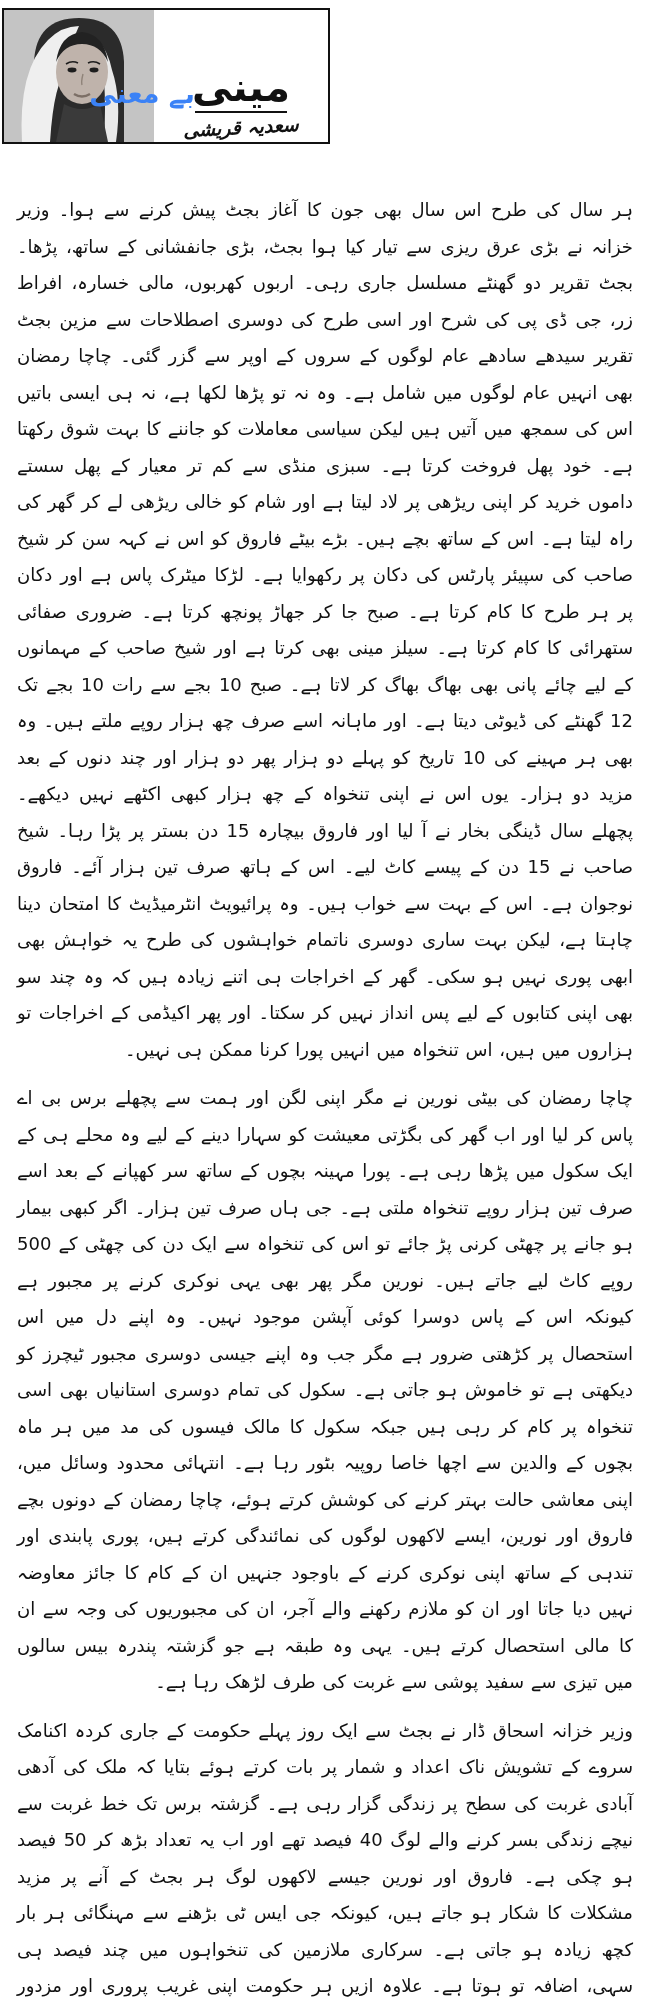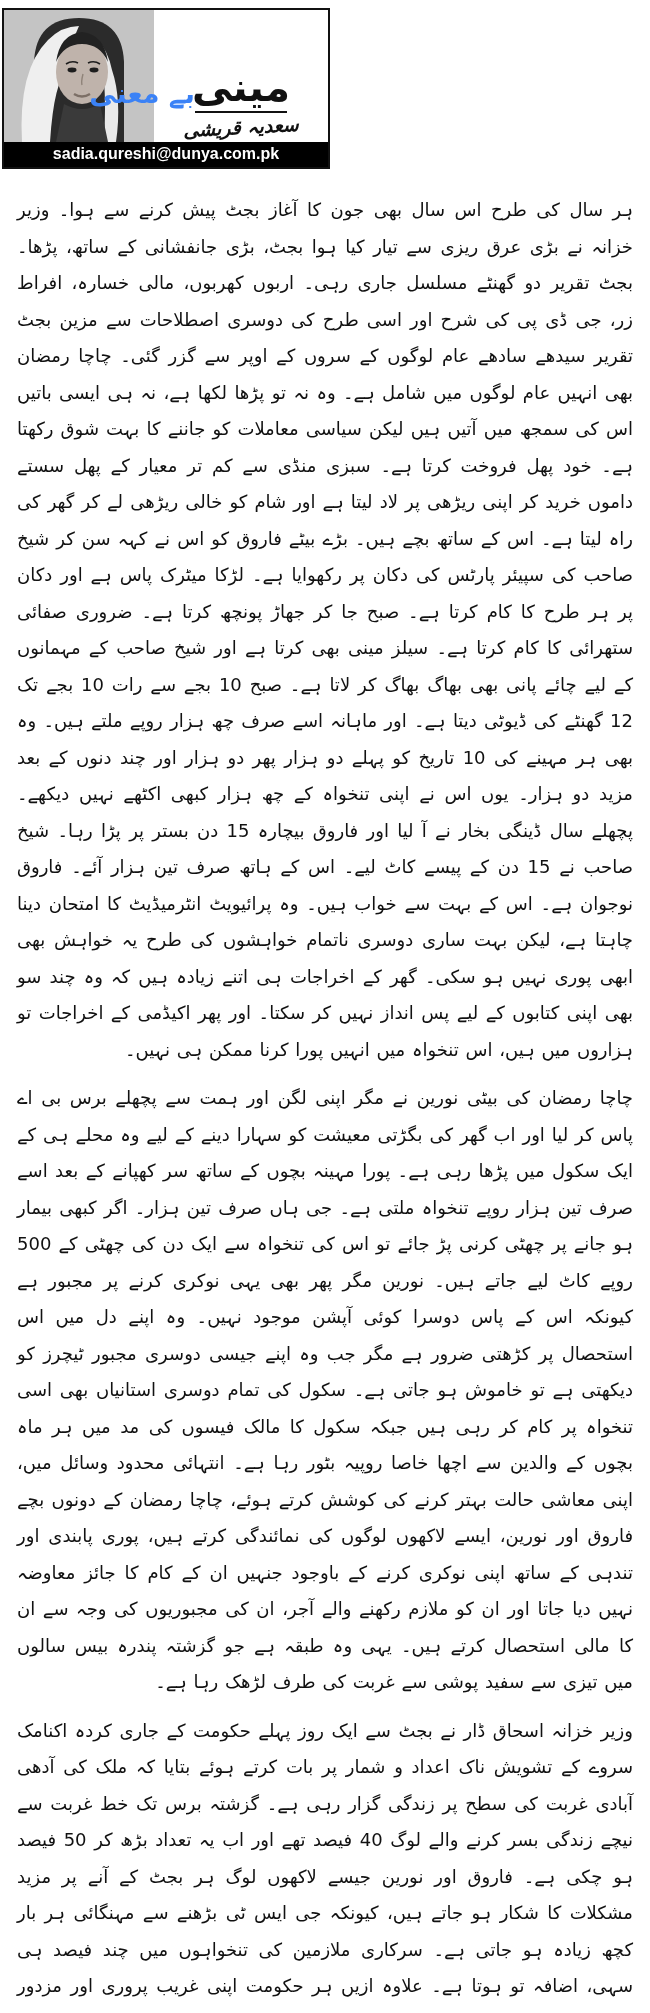--- a/index.html
+++ b/index.html
@@ -101,21 +101,20 @@
           </svg>
         </div>
 
         <div class="header-left">
           <div class="column-title">مینی</div>
           <div class="title-rule"></div>
           <div class="author-signature">سعدیہ قریشی</div>
         </div>
       </div>
 
-      <div class="email-bar">sadia.qureshi@dunya.com.pk</div>
     </div>
 
     <div class="article-title">بے معنی</div>
   </div>
 
   <div class="article-body">
     <p>ہر سال کی طرح اس سال بھی جون کا آغاز بجٹ پیش کرنے سے ہوا۔ وزیر خزانہ نے بڑی عرق ریزی سے تیار کیا ہوا بجٹ، بڑی جانفشانی کے ساتھ، پڑھا۔ بجٹ تقریر دو گھنٹے مسلسل جاری رہی۔ اربوں کھربوں، مالی خسارہ، افراط زر، جی ڈی پی کی شرح اور اسی طرح کی دوسری اصطلاحات سے مزین بجٹ تقریر سیدھے سادھے عام لوگوں کے سروں کے اوپر سے گزر گئی۔ چاچا رمضان بھی انہیں عام لوگوں میں شامل ہے۔ وہ نہ تو پڑھا لکھا ہے، نہ ہی ایسی باتیں اس کی سمجھ میں آتیں ہیں لیکن سیاسی معاملات کو جاننے کا بہت شوق رکھتا ہے۔ خود پھل فروخت کرتا ہے۔ سبزی منڈی سے کم تر معیار کے پھل سستے داموں خرید کر اپنی ریڑھی پر لاد لیتا ہے اور شام کو خالی ریڑھی لے کر گھر کی راہ لیتا ہے۔ اس کے ساتھ بچے ہیں۔ بڑے بیٹے فاروق کو اس نے کہہ سن کر شیخ صاحب کی سپیئر پارٹس کی دکان پر رکھوایا ہے۔ لڑکا میٹرک پاس ہے اور دکان پر ہر طرح کا کام کرتا ہے۔ صبح جا کر جھاڑ پونچھ کرتا ہے۔ ضروری صفائی ستھرائی کا کام کرتا ہے۔ سیلز مینی بھی کرتا ہے اور شیخ صاحب کے مہمانوں کے لیے چائے پانی بھی بھاگ بھاگ کر لاتا ہے۔ صبح 10 بجے سے رات 10 بجے تک 12 گھنٹے کی ڈیوٹی دیتا ہے۔ اور ماہانہ اسے صرف چھ ہزار روپے ملتے ہیں۔ وہ بھی ہر مہینے کی 10 تاریخ کو پہلے دو ہزار پھر دو ہزار اور چند دنوں کے بعد مزید دو ہزار۔ یوں اس نے اپنی تنخواہ کے چھ ہزار کبھی اکٹھے نہیں دیکھے۔ پچھلے سال ڈینگی بخار نے آ لیا اور فاروق بیچارہ 15 دن بستر پر پڑا رہا۔ شیخ صاحب نے 15 دن کے پیسے کاٹ لیے۔ اس کے ہاتھ صرف تین ہزار آئے۔ فاروق نوجوان ہے۔ اس کے بہت سے خواب ہیں۔ وہ پرائیویٹ انٹرمیڈیٹ کا امتحان دینا چاہتا ہے، لیکن بہت ساری دوسری ناتمام خواہشوں کی طرح یہ خواہش بھی ابھی پوری نہیں ہو سکی۔ گھر کے اخراجات ہی اتنے زیادہ ہیں کہ وہ چند سو بھی اپنی کتابوں کے لیے پس انداز نہیں کر سکتا۔ اور پھر اکیڈمی کے اخراجات تو ہزاروں میں ہیں، اس تنخواہ میں انہیں پورا کرنا ممکن ہی نہیں۔</p>
     <p>چاچا رمضان کی بیٹی نورین نے مگر اپنی لگن اور ہمت سے پچھلے برس بی اے پاس کر لیا اور اب گھر کی بگڑتی معیشت کو سہارا دینے کے لیے وہ محلے ہی کے ایک سکول میں پڑھا رہی ہے۔ پورا مہینہ بچوں کے ساتھ سر کھپانے کے بعد اسے صرف تین ہزار روپے تنخواہ ملتی ہے۔ جی ہاں صرف تین ہزار۔ اگر کبھی بیمار ہو جانے پر چھٹی کرنی پڑ جائے تو اس کی تنخواہ سے ایک دن کی چھٹی کے 500 روپے کاٹ لیے جاتے ہیں۔ نورین مگر پھر بھی یہی نوکری کرنے پر مجبور ہے کیونکہ اس کے پاس دوسرا کوئی آپشن موجود نہیں۔ وہ اپنے دل میں اس استحصال پر کڑھتی ضرور ہے مگر جب وہ اپنے جیسی دوسری مجبور ٹیچرز کو دیکھتی ہے تو خاموش ہو جاتی ہے۔ سکول کی تمام دوسری استانیاں بھی اسی تنخواہ پر کام کر رہی ہیں جبکہ سکول کا مالک فیسوں کی مد میں ہر ماہ بچوں کے والدین سے اچھا خاصا روپیہ بٹور رہا ہے۔ انتہائی محدود وسائل میں، اپنی معاشی حالت بہتر کرنے کی کوشش کرتے ہوئے، چاچا رمضان کے دونوں بچے فاروق اور نورین، ایسے لاکھوں لوگوں کی نمائندگی کرتے ہیں، پوری پابندی اور تندہی کے ساتھ اپنی نوکری کرنے کے باوجود جنہیں ان کے کام کا جائز معاوضہ نہیں دیا جاتا اور ان کو ملازم رکھنے والے آجر، ان کی مجبوریوں کی وجہ سے ان کا مالی استحصال کرتے ہیں۔ یہی وہ طبقہ ہے جو گزشتہ پندرہ بیس سالوں میں تیزی سے سفید پوشی سے غربت کی طرف لڑھک رہا ہے۔</p>
     <p>وزیر خزانہ اسحاق ڈار نے بجٹ سے ایک روز پہلے حکومت کے جاری کردہ اکنامک سروے کے تشویش ناک اعداد و شمار پر بات کرتے ہوئے بتایا کہ ملک کی آدھی آبادی غربت کی سطح پر زندگی گزار رہی ہے۔ گزشتہ برس تک خط غربت سے نیچے زندگی بسر کرنے والے لوگ 40 فیصد تھے اور اب یہ تعداد بڑھ کر 50 فیصد ہو چکی ہے۔ فاروق اور نورین جیسے لاکھوں لوگ ہر بجٹ کے آنے پر مزید مشکلات کا شکار ہو جاتے ہیں، کیونکہ جی ایس ٹی بڑھنے سے مہنگائی ہر بار کچھ زیادہ ہو جاتی ہے۔ سرکاری ملازمین کی تنخواہوں میں چند فیصد ہی سہی، اضافہ تو ہوتا ہے۔ علاوہ ازیں ہر حکومت اپنی غریب پروری اور مزدور دوستی ظاہر کرنے کے لیے ہر بجٹ میں مزدور کی کم از کم تنخواہ بھی مقرر کرتی ہے۔ اس بار وزیر خزانہ نے اعلان کیا کہ مزدور کی کم از کم تنخواہ 10 ہزار سے بڑھا کر 12 ہزار کر دی گئی ہے۔ اعلان کی حد تک یہ بات خوش آئند ہے۔ کاغذات اور فائلوں میں بھی حکومتی کارکردگی کو بہتر دکھانے کے لیے ایسے خوش کن اعلانات لکھے جاتے ہیں لیکن حقیقت کیا ہے؟ فاروق اور نورین جیسے بے شمار لوگ اپنی زندگیاں روزگار کے ایسے جہنم میں جلا رہے ہیں جہاں ایسے خوش کن اعلانات کی کوئی نوید نہیں پہنچتی۔ سو ایسے لوگ حکومت کی غریب پروری سے محفوظ رہتے ہیں۔ ہاں ہر بجٹ کے آنے کے بعد مہنگائی کا طوفان ضرور ان کے گھروں کے بجٹ کو اتھل پتھل کر کے ان کی زندگیاں اجیرن کر دیتا ہے۔ ملک کی چند سو فیکٹریوں میں کام کرنے والے چند لاکھ مزدوروں کی تنخواہ اس اعلان کے مطابق بڑھ سکے گی مگر ان لاکھوں مزدوروں کا پُرسان حال کون ہے، جو چھوٹے چھوٹے دفتروں، دکانوں، سٹوروں، ہوٹلوں، ورکشاپوں، چھوٹے کارخانوں اور دوسرے چھوٹے موٹے اداروں میں بارہ بارہ 12,12 گھنٹے کام کرتے ہیں۔ قدم قدم پر ان کا استحصال ہوتا ہے، کیا کوئی لیبر لا ان کے لیے بھی ہے؟ بجٹ میں ایسے لوگوں کے لیے کون سی خوشخبری ہے؟ کیا یہ لوگ پاکستان کے شہری نہیں؟ اگر ریاست ماں کی طرح ہے تو ماں کا سلوک ان کے ساتھ منصفانہ کیوں نہیں؟</p>
 

